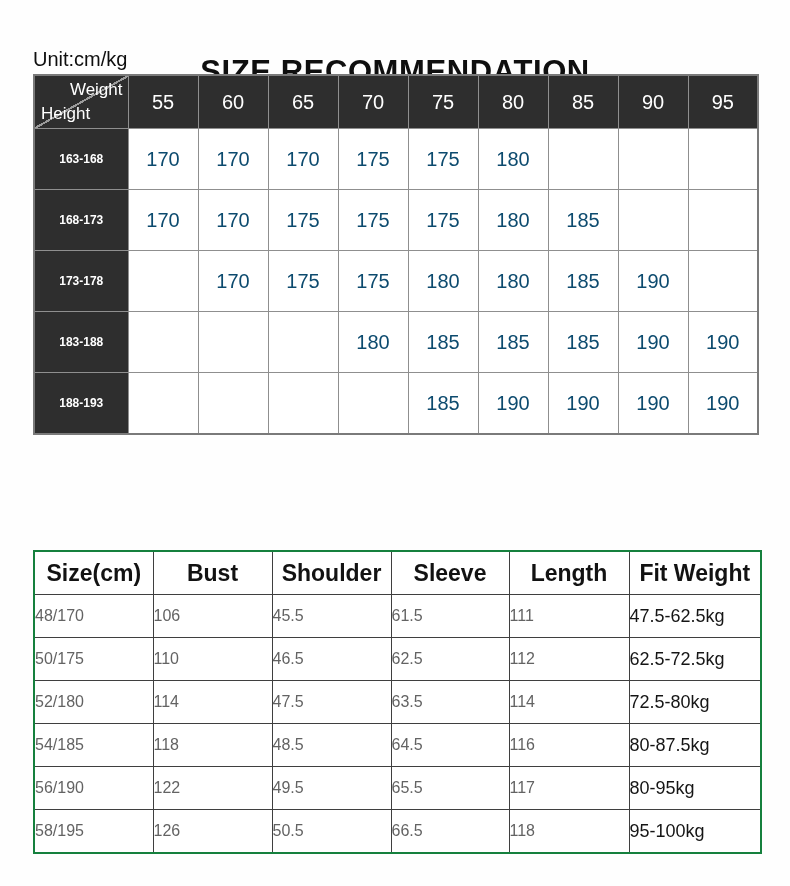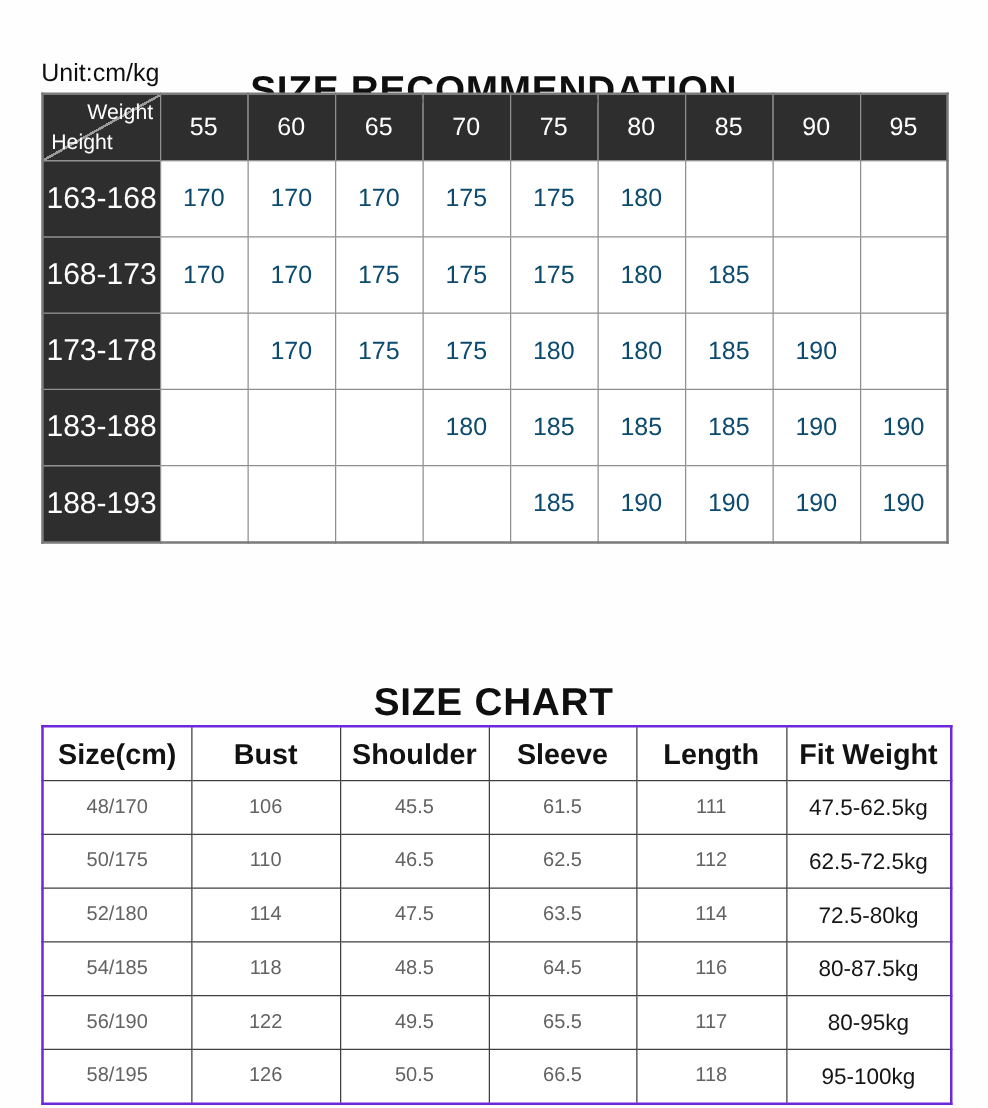--- a/index.html
+++ b/index.html
@@ -14,38 +14,38 @@
   .unit-label{position:absolute;left:33px;top:48px;font-size:20px;color:#0f0f0f;}
 
   table{border-collapse:collapse;table-layout:fixed;}
 
   
   #reco-table{position:absolute;left:33px;top:74px;border:2px solid #7a7a7a;}
   #reco-table th,#reco-table td{border:1px solid #8f8f8f;padding:0;}
   #reco-table thead th{height:52px;background:#2e2e2e;color:#ffffff;
     font-size:20px;font-weight:400;text-align:center;vertical-align:middle;}
   #reco-table tbody th{height:60px;background:#2e2e2e;color:#ffffff;
-    font-size:24px;font-weight:400;text-align:center;vertical-align:middle;}
+    font-size:12px;font-weight:700;text-align:center;vertical-align:middle;}
   #reco-table tbody td{height:60px;background:#ffffff;color:#0c4a6e;
     font-size:20px;text-align:center;vertical-align:middle;}
 
   .corner-box{position:relative;width:100%;height:52px;
     background-image:linear-gradient(to bottom right,
       transparent calc(50% - 1px),#9b9b9b calc(50% - 1px),
       #9b9b9b calc(50% + 1px),transparent calc(50% + 1px));}
   .corner-weight{position:absolute;top:4px;right:5px;font-size:17px;font-weight:400;color:#fff;}
   .corner-height{position:absolute;bottom:4px;left:6px;font-size:17px;font-weight:400;color:#fff;}
 
   
-  #chart-table{position:absolute;left:33px;top:580px;border:2px solid #6d28d9;}
+  #chart-table{position:absolute;left:33px;top:550px;border:2px solid #15803d;}
   #chart-table th,#chart-table td{border:1px solid #3f3f3f;padding:0;background:#ffffff;}
   #chart-table thead th{height:42px;font-size:23px;font-weight:600;color:#121212;
     text-align:center;vertical-align:middle;}
   #chart-table tbody td{height:42px;font-size:16px;color:#636363;
-    text-align:center;vertical-align:middle;margin-left:40px;}
+    text-align:left;vertical-align:middle;margin-left:40px;}
   #chart-table tbody td.fit-col{font-size:18px;font-weight:400;color:#151515;}
 </style>
 </head>
 <body>
 
 <div class="page">
 
   <div id="title-reco" class="big-title">SIZE RECOMMENDATION</div>
 
   <div class="unit-label">Unit:cm/kg</div>

